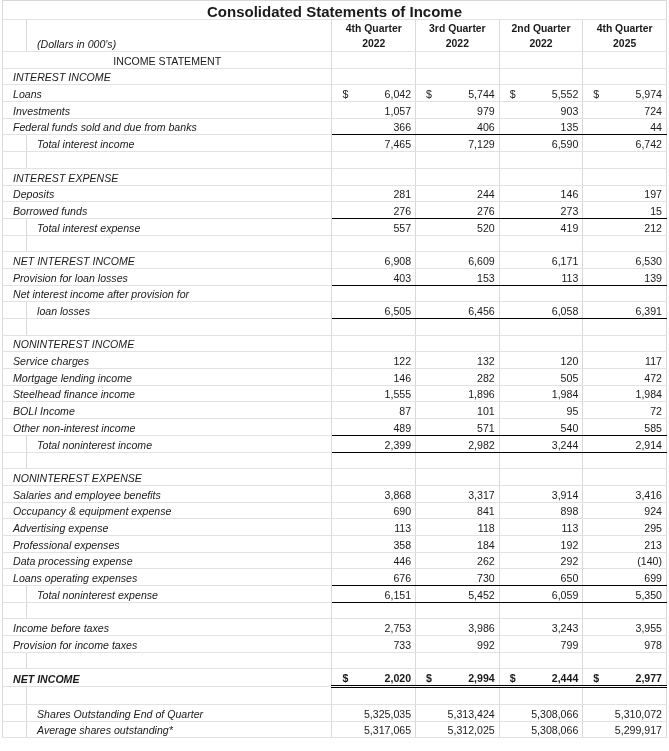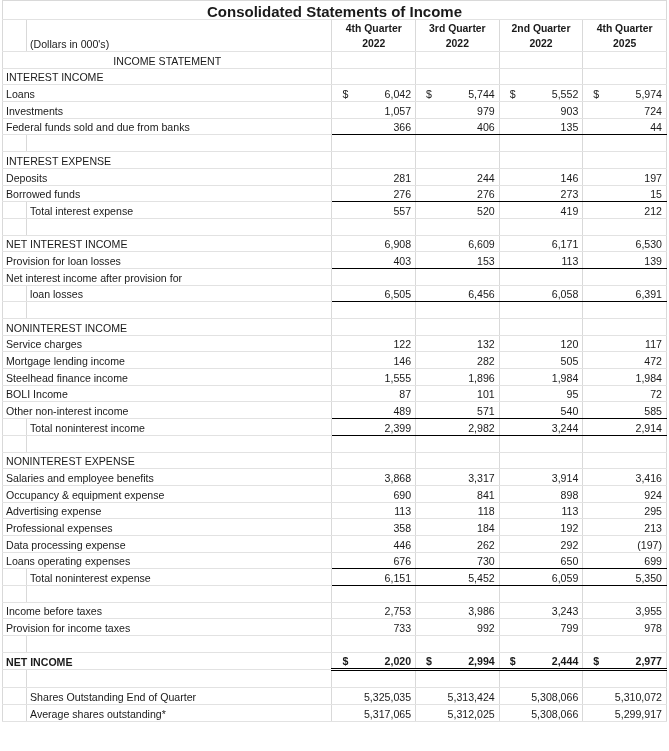--- a/index.html
+++ b/index.html
@@ -8,21 +8,21 @@
   table { border-collapse: collapse; table-layout: fixed; width: 665px; margin-left: 2px; }
   col.c-a { width: 24px; }
   col.c-b { width: 305px; }
   col.c-num { width: 83.5px; }
   td { height: 15.7px; padding: 0 3px; font-size: 10.6px; line-height: 14px; white-space: nowrap; overflow: visible;
        border-left: 1px solid #d9d9d9; border-right: 1px solid #d9d9d9; border-bottom: 1px solid #e2e2e2; vertical-align: bottom; }
   tr.title-row td { height: 18px; border-top: 1px solid #d9d9d9; }
   .title-text { font-weight: bold; font-size: 15px; text-align: center; }
   tr.hdr-row td { height: 31px; }
   .qhdr { font-weight: bold; font-size: 10.4px; text-align: center; line-height: 15px; }
-  .label { padding-left: 3px; }
+  .label { padding-left: 10px; font-style: italic; }
   .num { position: relative; text-align: right; padding-right: 4px; }
   .num .cur { position: absolute; left: 10px; bottom: 0; }
   .ul td.num { border-bottom: 1px solid #000; }
   .dbl td.num { border-bottom: 3px double #000; }
   .bold { font-weight: bold; }
   .stmt { text-align: center; }
 </style>
 </head>
 <body>
 
@@ -90,20 +90,28 @@
         </tr>
         <tr class="ul">
           <td colspan="2" class="label">Federal funds sold and due from banks</td>
           <td class="num"><span>366</span></td>
           <td class="num"><span>406</span></td>
           <td class="num"><span>135</span></td>
           <td class="num"><span>44</span></td>
         </tr>
         <tr>
           <td></td>
+          <td class="label">Total interest income</td>
+          <td class="num"><span>7,465</span></td>
+          <td class="num"><span>7,129</span></td>
+          <td class="num"><span>6,590</span></td>
+          <td class="num"><span>6,742</span></td>
+        </tr>
+        <tr>
+          <td></td>
           <td class="label"></td>
           <td class="num"></td>
           <td class="num"></td>
           <td class="num"></td>
           <td class="num"></td>
         </tr>
         <tr>
           <td colspan="2" class="label">INTEREST EXPENSE</td>
           <td class="num"></td>
           <td class="num"></td>
@@ -268,21 +276,21 @@
           <td class="num"><span>358</span></td>
           <td class="num"><span>184</span></td>
           <td class="num"><span>192</span></td>
           <td class="num"><span>213</span></td>
         </tr>
         <tr>
           <td colspan="2" class="label">Data processing expense</td>
           <td class="num"><span>446</span></td>
           <td class="num"><span>262</span></td>
           <td class="num"><span>292</span></td>
-          <td class="num"><span>(197)</span></td>
+          <td class="num"><span>(140)</span></td>
         </tr>
         <tr class="ul">
           <td colspan="2" class="label">Loans operating expenses</td>
           <td class="num"><span>676</span></td>
           <td class="num"><span>730</span></td>
           <td class="num"><span>650</span></td>
           <td class="num"><span>699</span></td>
         </tr>
         <tr class="ul">
           <td></td>

